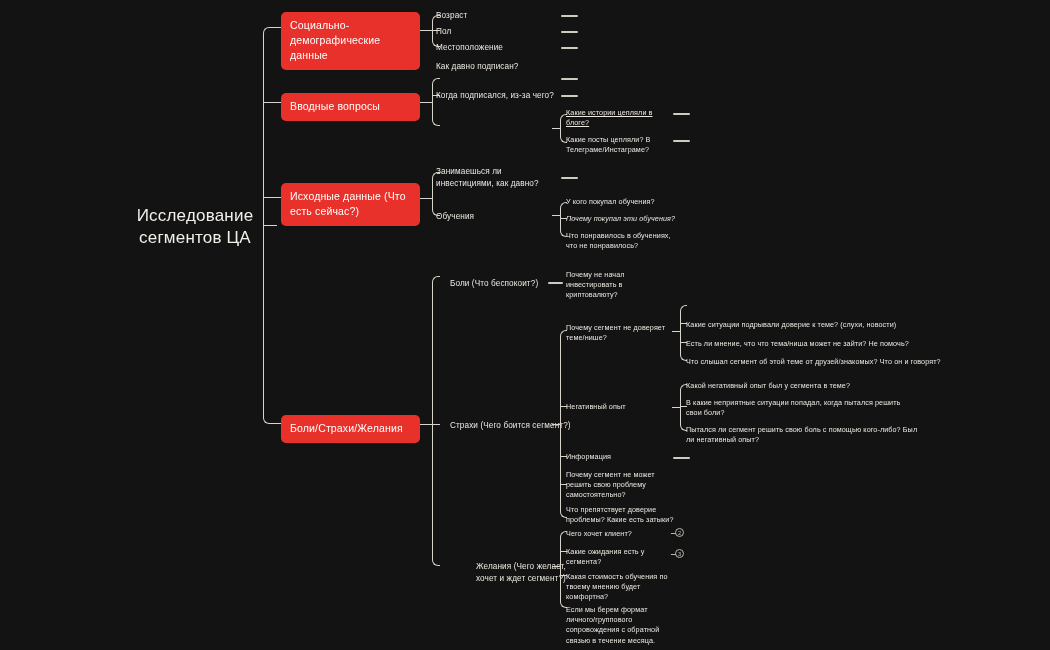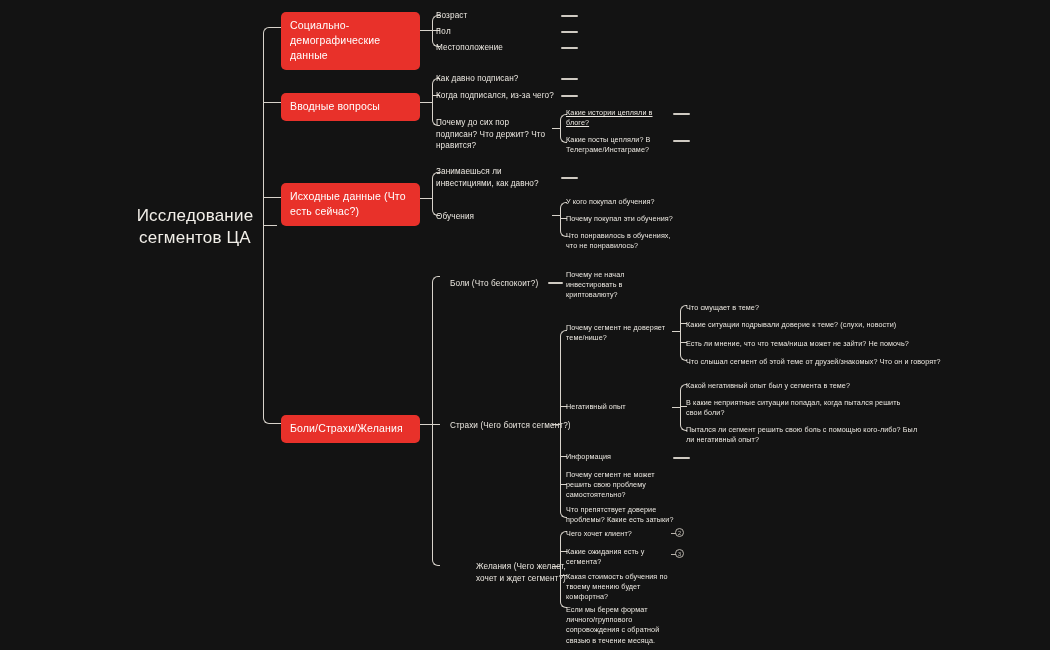--- a/index.html
+++ b/index.html
@@ -107,40 +107,39 @@
   <div class="redbox" style="left: 281px; top: 12px; width: 139px; background: rgb(232, 49, 42);">Социально-демографические данные</div>
 
   <div class="ln h" style="left:420px; top:30px; width:12px;"></div>
   <div class="corner tl" style="left:432px; top:15px; width:8px; height:16px;"></div>
   <div class="corner bl" style="left:432px; top:30px; width:8px; height:17px;"></div>
   <div class="ln h" style="left:432px; top:30px; width:8px;"></div>
 
   <div class="node lv2" style="left:436px; top:10px; width:110px;">Возраст</div>
   <div class="dash" style="left:561px; top:15px;"></div>
 
-  <div class="node lv2" style="left:436px; top:26px; width:110px;font-family:Liberation Mono, monospace;">Пол</div>
+  <div class="node lv2" style="left:436px; top:26px; width:110px;">Пол</div>
   <div class="dash" style="left:561px; top:31px;"></div>
 
   <div class="node lv2" style="left:436px; top:42px; width:110px;">Местоположение</div>
   <div class="dash" style="left:561px; top:47px;"></div>
 
   <div class="redbox" style="left: 281px; top: 93px; width: 139px; background: rgb(232, 49, 42);">Вводные вопросы</div>
 
   <div class="ln h" style="left:420px; top:102px; width:12px;"></div>
   <div class="corner tl" style="left:432px; top:78px; width:8px; height:25px;"></div>
   <div class="corner bl" style="left:432px; top:102px; width:8px; height:24px;"></div>
   <div class="ln h" style="left:432px; top:95px; width:8px;"></div>
 
-  <div class="node lv2" style="left:436px; top:73px; width:130px;">Как давно подписан?</div>
+  <div class="node lv2" style="left:436px; top:61px; width:130px;">Как давно подписан?</div>
   <div class="dash" style="left:561px; top:78px;"></div>
 
   <div class="node lv2" style="left:436px; top:90px; width:130px;">Когда подписался, из-за чего?</div>
   <div class="dash" style="left:561px; top:95px;"></div>
 
-  <div class="node lv2" style="left:436px; top:117px; width:112px;">Почему до сих пор подписан? Что держит? Что нравится?</div>
 
   <div class="ln h" style="left:552px; top:128px; width:8px;"></div>
   <div class="corner tl" style="left:560px; top:114px; width:7px; height:15px;"></div>
   <div class="corner bl" style="left:560px; top:128px; width:7px; height:15px;"></div>
 
   <div class="node lv3" style="left:566px; top:108px; width:104px;text-decoration:underline;">Какие истории цепляли в блоге?</div>
   <div class="dash" style="left:673px; top:113px;"></div>
 
   <div class="node lv3" style="left:566px; top:135px; width:104px;">Какие посты цепляли? В Телеграме/Инстаграме?</div>
   <div class="dash" style="left:673px; top:140px;"></div>
@@ -155,21 +154,21 @@
   <div class="dash" style="left:561px; top:177px;"></div>
 
   <div class="node lv2" style="left:436px; top:211px; width:100px;">Обучения</div>
 
   <div class="ln h" style="left:552px; top:215px; width:8px;"></div>
   <div class="corner tl" style="left:560px; top:202px; width:7px; height:14px;"></div>
   <div class="corner bl" style="left:560px; top:215px; width:7px; height:22px;"></div>
   <div class="ln h" style="left:560px; top:218px; width:7px;"></div>
 
   <div class="node lv3" style="left:566px; top:197px; width:130px;">У кого покупал обучения?</div>
-  <div class="node lv3" style="left:566px; top:214px; width:130px;">Почему покупал эти обучения?</div>
+  <div class="node lv3" style="left:566px; top:214px; width:130px;font-style:italic;">Почему покупал эти обучения?</div>
   <div class="node lv3" style="left:566px; top:231px; width:112px;">Что понравилось в обучениях, что не понравилось?</div>
 
   <div class="redbox" style="left: 281px; top: 415px; width: 139px; background: rgb(232, 49, 42);">Боли/Страхи/Желания</div>
 
   <div class="ln h" style="left:420px; top:424px; width:12px;"></div>
   <div class="corner tl" style="left:432px; top:276px; width:8px; height:149px;"></div>
   <div class="corner bl" style="left:432px; top:424px; width:8px; height:142px;"></div>
   <div class="ln h" style="left:432px; top:424px; width:8px;"></div>
 
   <div class="node lv2" style="left:450px; top:278px; width:120px;">Боли (Что  беспокоит?)</div>
@@ -186,21 +185,20 @@
   <div class="ln h" style="left:560px; top:484px; width:7px;"></div>
 
   <div class="node lv3" style="left:566px; top:323px; width:100px;">Почему сегмент не доверяет теме/нише?</div>
 
   <div class="ln h" style="left:672px; top:331px; width:8px;"></div>
   <div class="corner tl" style="left:680px; top:305px; width:7px; height:27px;"></div>
   <div class="corner bl" style="left:680px; top:331px; width:7px; height:30px;"></div>
   <div class="ln h" style="left:680px; top:323px; width:7px;"></div>
   <div class="ln h" style="left:680px; top:342px; width:7px;"></div>
 
-  <div class="node lv4" style="left:686px; top:303px; width:300px;">Что смущает в теме?</div>
   <div class="node lv4" style="left:686px; top:320px; width:300px;">Какие ситуации подрывали доверие к теме? (слухи, новости)</div>
   <div class="node lv4" style="left:686px; top:339px; width:300px;">Есть ли мнение, что что тема/ниша может не зайти? Не помочь?</div>
   <div class="node lv4" style="left:686px; top:357px; width:300px;">Что слышал сегмент об этой теме от друзей/знакомых? Что он и говорят?</div>
 
   <div class="node lv3" style="left:566px; top:402px; width:100px;">Негативный опыт</div>
 
   <div class="ln h" style="left:672px; top:407px; width:8px;"></div>
   <div class="corner tl" style="left:680px; top:384px; width:7px; height:24px;"></div>
   <div class="corner bl" style="left:680px; top:407px; width:7px; height:24px;"></div>
   <div class="ln h" style="left:680px; top:406px; width:7px;"></div>

